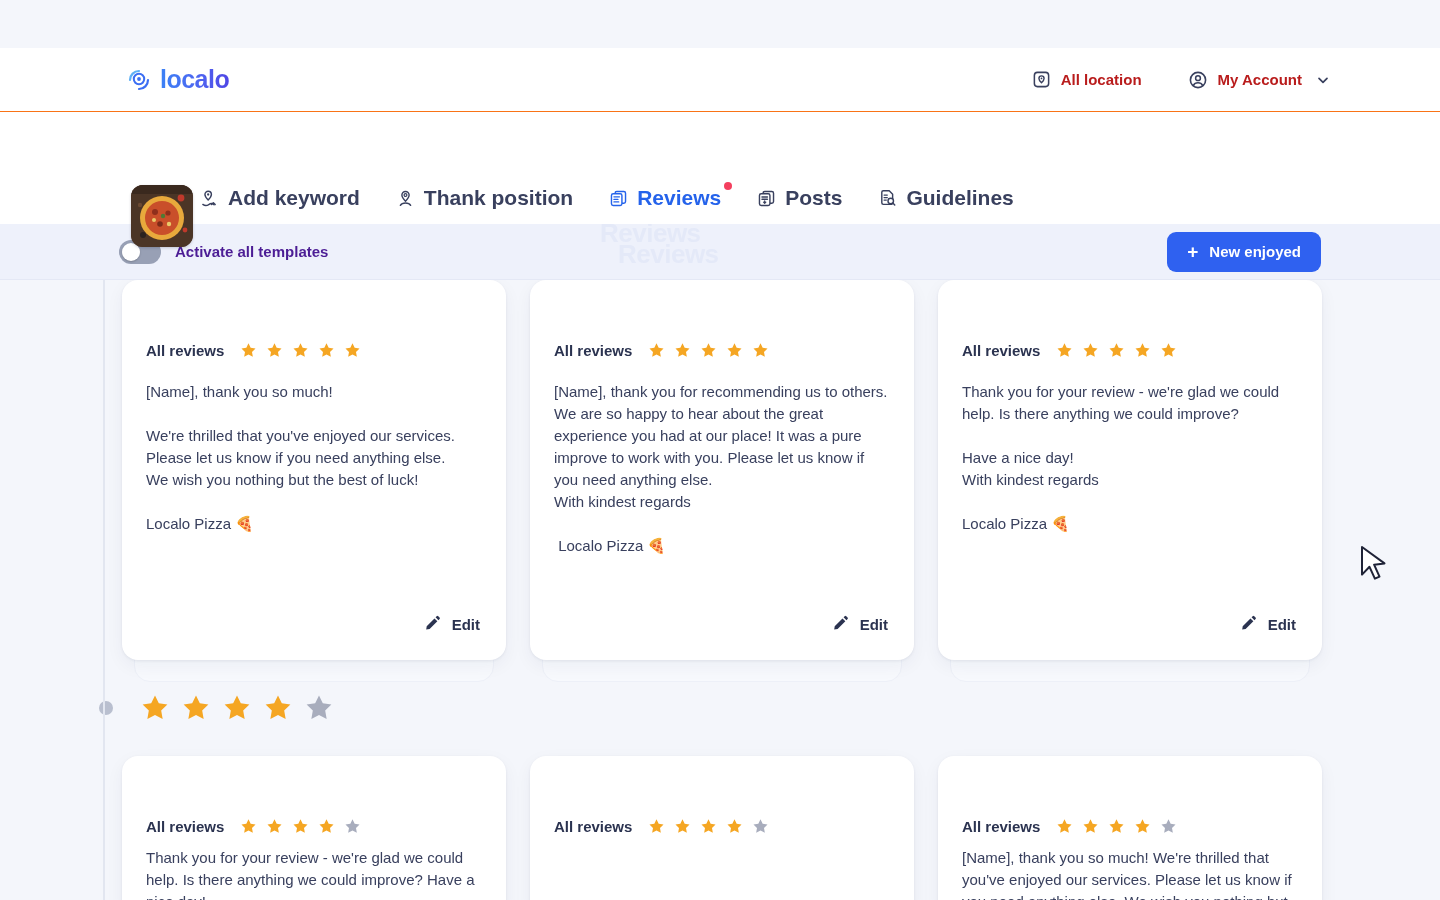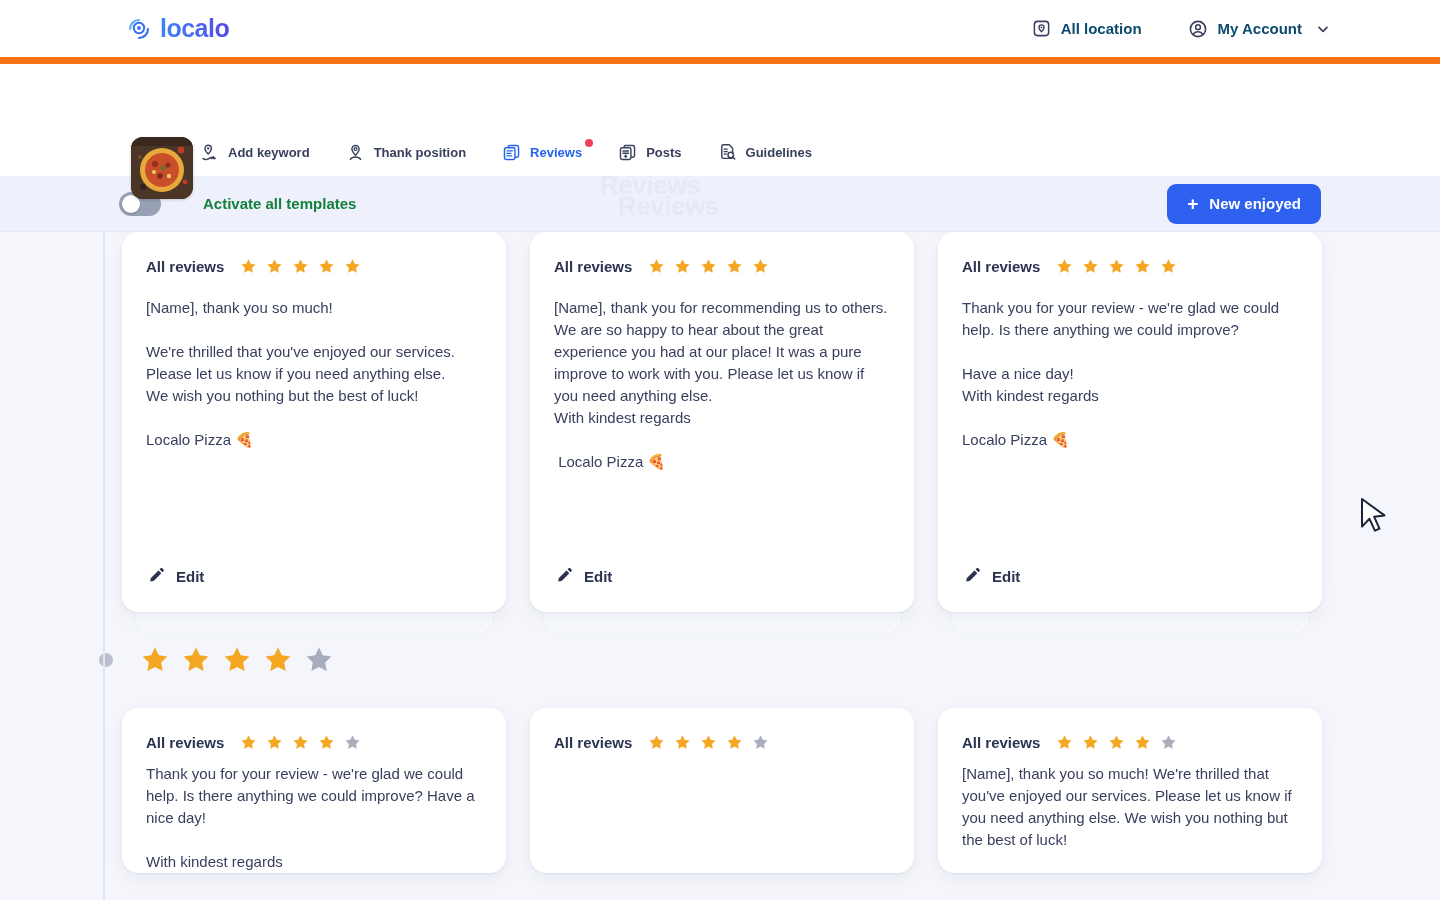--- a/index.html
+++ b/index.html
@@ -9,55 +9,55 @@
     background: #f4f6fb;
     overflow: hidden;
     color: #2b3350;
   }
 
   
   .topbar {
     height: 64px; background: #ffffff;
     display: flex; align-items: center;
     padding: 0 110px 0 126px;
-    border-bottom: 7px solid #f97316;
-    position: relative; z-index: 6;
+    border-bottom: 1px solid #f97316;
+    position: relative; z-index: 6; margin-top: 48px;
   }
   .logo { display: flex; align-items: center; gap: 8px; }
   .logo-mark { width: 26px; height: 26px; display: block; }
   .logo-text {
     font-size: 25px; font-weight: 700; letter-spacing: -0.5px;
     background: linear-gradient(90deg,#3b82f6 0%,#4f63f0 60%,#4f46e5 100%);
     -webkit-background-clip: text; background-clip: text; color: transparent;
   }
   .topnav { margin-left: auto; display: flex; align-items: center; gap: 46px; }
   .topnav-item {
     display: flex; align-items: center; gap: 10px;
-    font-size: 15px; font-weight: 700; color: #0c4a6e; cursor: pointer;
+    font-size: 15px; font-weight: 700; color: #b91c1c; cursor: pointer;
   }
   .topnav-item svg { display: block; }
   .chev { margin-left: 4px; }
 
   
   .tabsrow {
     height: 112px; background: #ffffff;
     display: flex; align-items: flex-end;
     padding-left: 126px; position: relative; z-index: 5;
   }
   .biz-thumb {
     width: 62px; height: 62px; border-radius: 12px; overflow: hidden;
     position: absolute; left: 131px; top: 73px; background: #5b4433;
     box-shadow: 0 1px 3px rgba(20,25,60,.20);
   }
   .biz-thumb svg { display:block; width: 100%; height: 100%; }
   .tabs { display: flex; align-items: flex-end; margin-left: 56px; }
   .tab {
     display: flex; align-items: center; gap: 9px;
     padding: 13px 18px 14px 18px;
-    font-size: 13px; font-weight: 700; color: #39405e;
+    font-size: 21px; font-weight: 700; color: #39405e;
     cursor: pointer; position: relative;
     border-radius: 10px 10px 0 0;
     white-space: nowrap;
   }
   .tab svg { display: block; }
   .tab.active { background: #ffffff; color: #2563eb; }
   .tab.active .tab-ico { color: #2563eb; }
   .dot-badge {
     position: absolute; top: 9px; right: 7px;
     width: 8px; height: 8px; border-radius: 50%; background: #f43f5e;
@@ -79,21 +79,21 @@
   .ghost-watermark span:nth-child(2){ margin-top:-10px; margin-left: 18px; }
   .toggle-wrap { display: flex; align-items: center; gap: 14px; cursor: pointer; position: relative; z-index:2;}
   .toggle {
     width: 42px; height: 24px; border-radius: 999px; background: #98a0b5;
     position: relative; flex: none;
   }
   .toggle .knob {
     position: absolute; top: 3px; left: 3px; width: 18px; height: 18px;
     border-radius: 50%; background: #fff; box-shadow: 0 1px 2px rgba(0,0,0,.2);
   }
-  .toggle-label { font-size: 15px; font-weight: 700; color: #15803d; margin-left: 28px; }
+  .toggle-label { font-size: 15px; font-weight: 700; color: #4c1d95; }
   .new-template-btn {
     margin-left: auto; position: relative; z-index:2;
     display: flex; align-items: center; gap: 11px;
     background: #2f61f0; color: #fff; border: none;
     font-family: inherit; font-size: 15px; font-weight: 700;
     padding: 11px 20px; border-radius: 9px; cursor: pointer;
   }
   .plus-ico { font-size: 19px; font-weight: 700; line-height: 1; margin-top:-1px;}
 
   
@@ -121,34 +121,34 @@
   .card {
     position: relative; z-index: 1;
     background: #ffffff; border-radius: 16px;
     box-shadow: 0 1px 3px rgba(24,33,77,.07), 0 6px 18px rgba(24,33,77,.05);
     padding: 26px 24px 0 24px;
     display: flex; flex-direction: column;
   }
   .card.tall { height: 380px; }
   .card.cut { height: 165px; padding-bottom: 0; overflow: hidden; }
 
-  .card-head { display: flex; align-items: flex-end; gap: 16px; margin-bottom: 22px; }
+  .card-head { display: flex; align-items: flex-end; gap: 16px; margin-bottom: 22px; margin-top: 36px; }
   .card.cut .card-head { margin-bottom: 12px; }
   .card-head-label { font-size: 15px; font-weight: 700; color: #2b3350; }
   .stars { display: flex; gap: 9px; }
   .star { width: 17px; height: 17px; display: block; }
   .star.on { color: #f5a623; }
   .star.off { color: #a8adbd; }
 
   .body-text {
     font-size: 15px; line-height: 22px; color: #39405e;
     white-space: pre-wrap; flex: 1;
   }
   .card-foot {
-    display: flex; align-items: center;
+    display: flex; justify-content: flex-end; align-items: center;
     padding: 16px 0 22px 0;
   }
   .edit-btn {
     display: flex; align-items: center; gap: 11px;
     background: none; border: none; font-family: inherit;
     font-size: 15px; font-weight: 700; color: #2b3350; cursor: pointer;
     padding: 4px 2px;
   }
 
   .divider-row {

